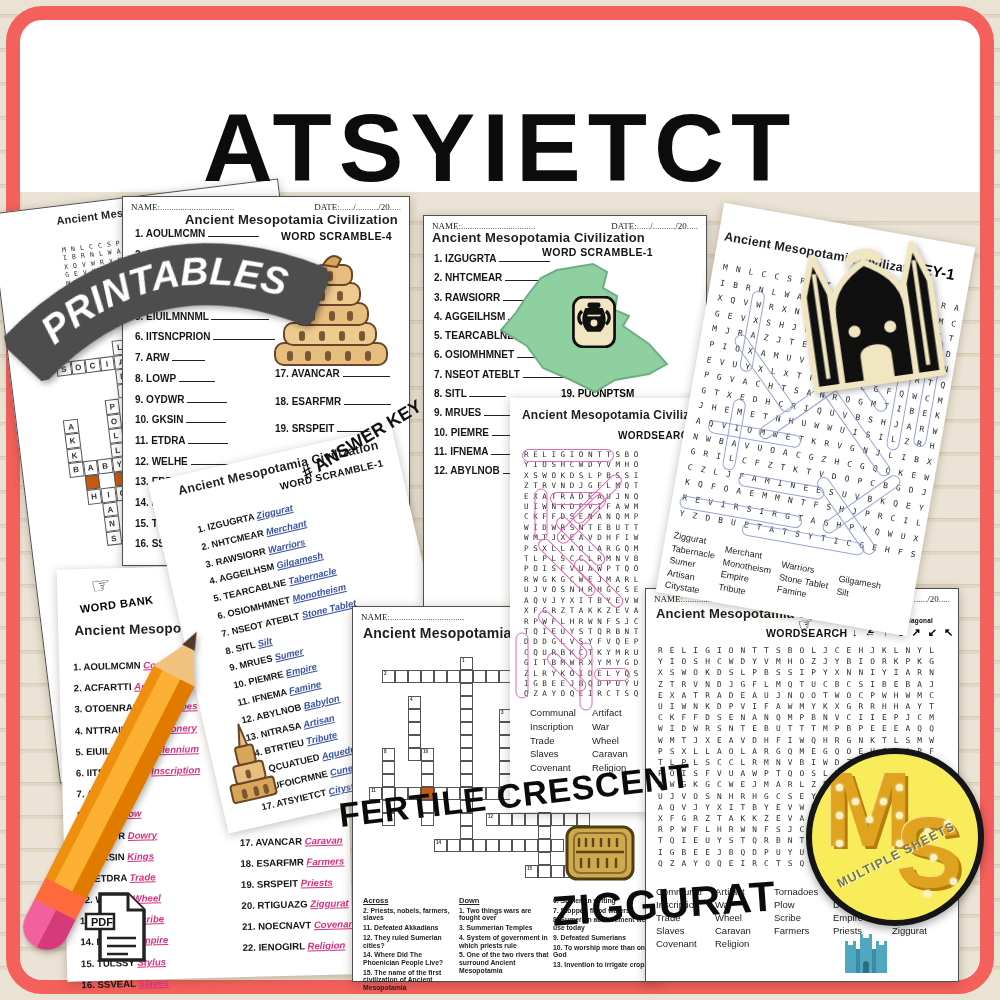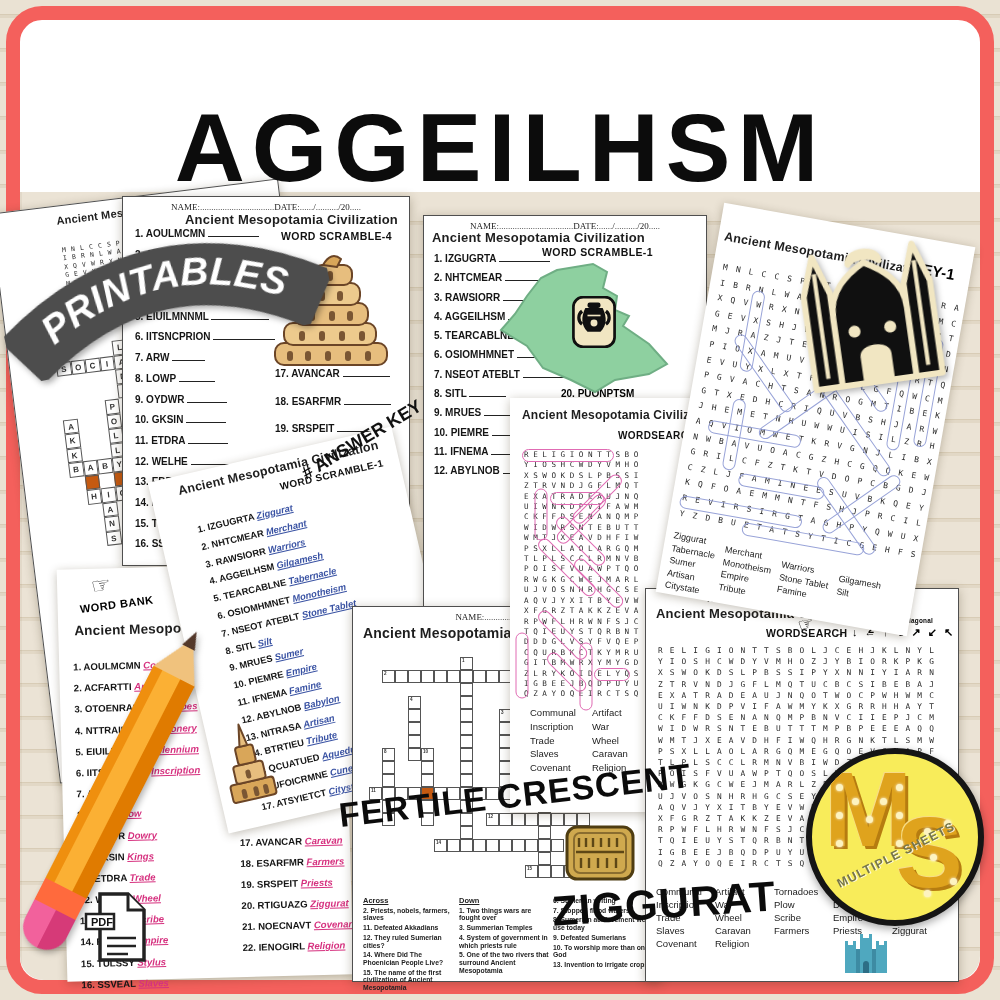--- a/index.html
+++ b/index.html
@@ -14,21 +14,21 @@
         linear-gradient(90deg,rgba(120,95,60,.08) 0 2px,transparent 2px 170px),
         repeating-linear-gradient(0deg,#ebe3d5 0 29px,#e2d8c6 29px 32px,#d8ccb6 32px 33px);}
   
   .title1{position:absolute;left:0;right:0;top:24px;text-align:center;font-size:63px;font-weight:700;
           letter-spacing:-1px;color:#0c0c0c;z-index:2;}
   .title2{position:absolute;left:0;right:0;top:92px;text-align:center;font-size:97px;font-weight:800;
           letter-spacing:7px;color:#0c0c0c;z-index:2;}
   
   .sheet{position:absolute;background:#fff;box-shadow:0 2px 10px rgba(60,45,20,.30);}
   .boxed{border:1px solid #4f4f4f;}
-  .nmrow{position:absolute;left:8px;right:8px;top:5px;display:flex;justify-content:center;
+  .nmrow{position:absolute;left:8px;right:8px;top:5px;display:flex;justify-content:space-between;
          font-family:"Liberation Serif",serif;font-size:9px;color:#222;}
   .sh-title{position:absolute;font-size:13px;font-weight:600;color:#1e1e1e;letter-spacing:.2px;white-space:nowrap;}
   .sh-sub{position:absolute;font-size:10.5px;font-weight:700;color:#111;letter-spacing:.4px;white-space:nowrap;}
   
   .sc-row{white-space:nowrap;}
   .sc-word{font-weight:700;color:#151515;}
   .blank{display:inline-block;height:9px;border-bottom:1.3px solid #222;}
   .ans{font-style:italic;font-weight:600;text-decoration:underline;}
   .ans.blue{color:#3952a3;}
   .ans.pink{color:#d6317f;}
@@ -124,21 +124,21 @@
   .castle{position:absolute;left:197px;top:344px;}
 </style>
 </head>
 <body>
 
 <div class="canvas">
   <div class="wood-bg"></div>
   <div class="frame"></div>
   <div class="wood"></div>
 
-  <div class="title2">AGGEILHSM</div>
+  <div class="title2">ATSYIETCT</div>
 
   <div class="sheet boxed sheetA">
     <div class="sh-title" style="left:64px;top:8px;font-size:11px;">Ancient Mesopota</div>
     <div class="ws">M N L C C S P D
 I B R N L W A W
 X Q V W R X N H
 G E V X S H J W
 M J R A Z J T E
 P I O X A M U V</div>
     <div style="position:absolute;left:46px;top:140px;">
@@ -339,21 +339,21 @@
         <div class="sc-row"><span class="sc-word">4. AGGEILHSM </span><span class="blank" style="width: 54.4px;"></span></div>
         <div class="sc-row"><span class="sc-word">5. TEARCABLNE </span><span class="blank" style="width: 58px;"></span></div>
         <div class="sc-row"><span class="sc-word">6. OSIOMHMNET </span><span class="blank" style="width: 58px;"></span></div>
         <div class="sc-row"><span class="sc-word">7. NSEOT ATEBLT </span><span class="blank" style="width: 62px;"></span></div>
         <div class="sc-row"><span class="sc-word">8. SITL </span><span class="blank" style="width: 36.4px;"></span></div>
         <div class="sc-row"><span class="sc-word">9. MRUES </span><span class="blank" style="width: 40px;"></span></div>
         <div class="sc-row"><span class="sc-word">10. PIEMRE </span><span class="blank" style="width: 43.6px;"></span></div>
         <div class="sc-row"><span class="sc-word">11. IFNEMA </span><span class="blank" style="width: 43.6px;"></span></div>
         <div class="sc-row"><span class="sc-word">12. ABYLNOB </span><span class="blank" style="width: 47.2px;"></span></div>
       </div>
-    <div class="peek">20. PUONPTSM</div>
+    <div class="peek">19. PUONPTSM</div>
     <svg class="map" width="222" height="152" viewBox="0 0 111 76">
       <path d="M38,5 L56,2 L63,6 L61,14 L68,18 L67,25 L74,28 L71,33 L84,42 L93,52 L84,57 L67,60 L57,66 L45,60 L31,54 L23,43 L10,35 L17,27 L23,18 L30,9 Z" fill="#8ed0a0" stroke="#6fae84" stroke-width="1"></path>
     </svg>
     <svg style="position:absolute;left:148px;top:80px;" width="44" height="52" viewBox="0 0 40 48">
       <rect x="1" y="1" width="38" height="46" rx="9" fill="#f1e6c2" stroke="#101010" stroke-width="2.5"></rect>
       <g fill="#101010">
         <rect x="14" y="6" width="12" height="5" rx="2"></rect>
         <path d="M12,11 h16 c4,8 4,16 -2,22 h-12 c-6,-6 -6,-14 -2,-22 z"></path>
       </g>
       <path d="M9,14 c-4,3 -4,9 0,12 M31,14 c4,3 4,9 0,12" stroke="#101010" stroke-width="3" fill="none"></path>

